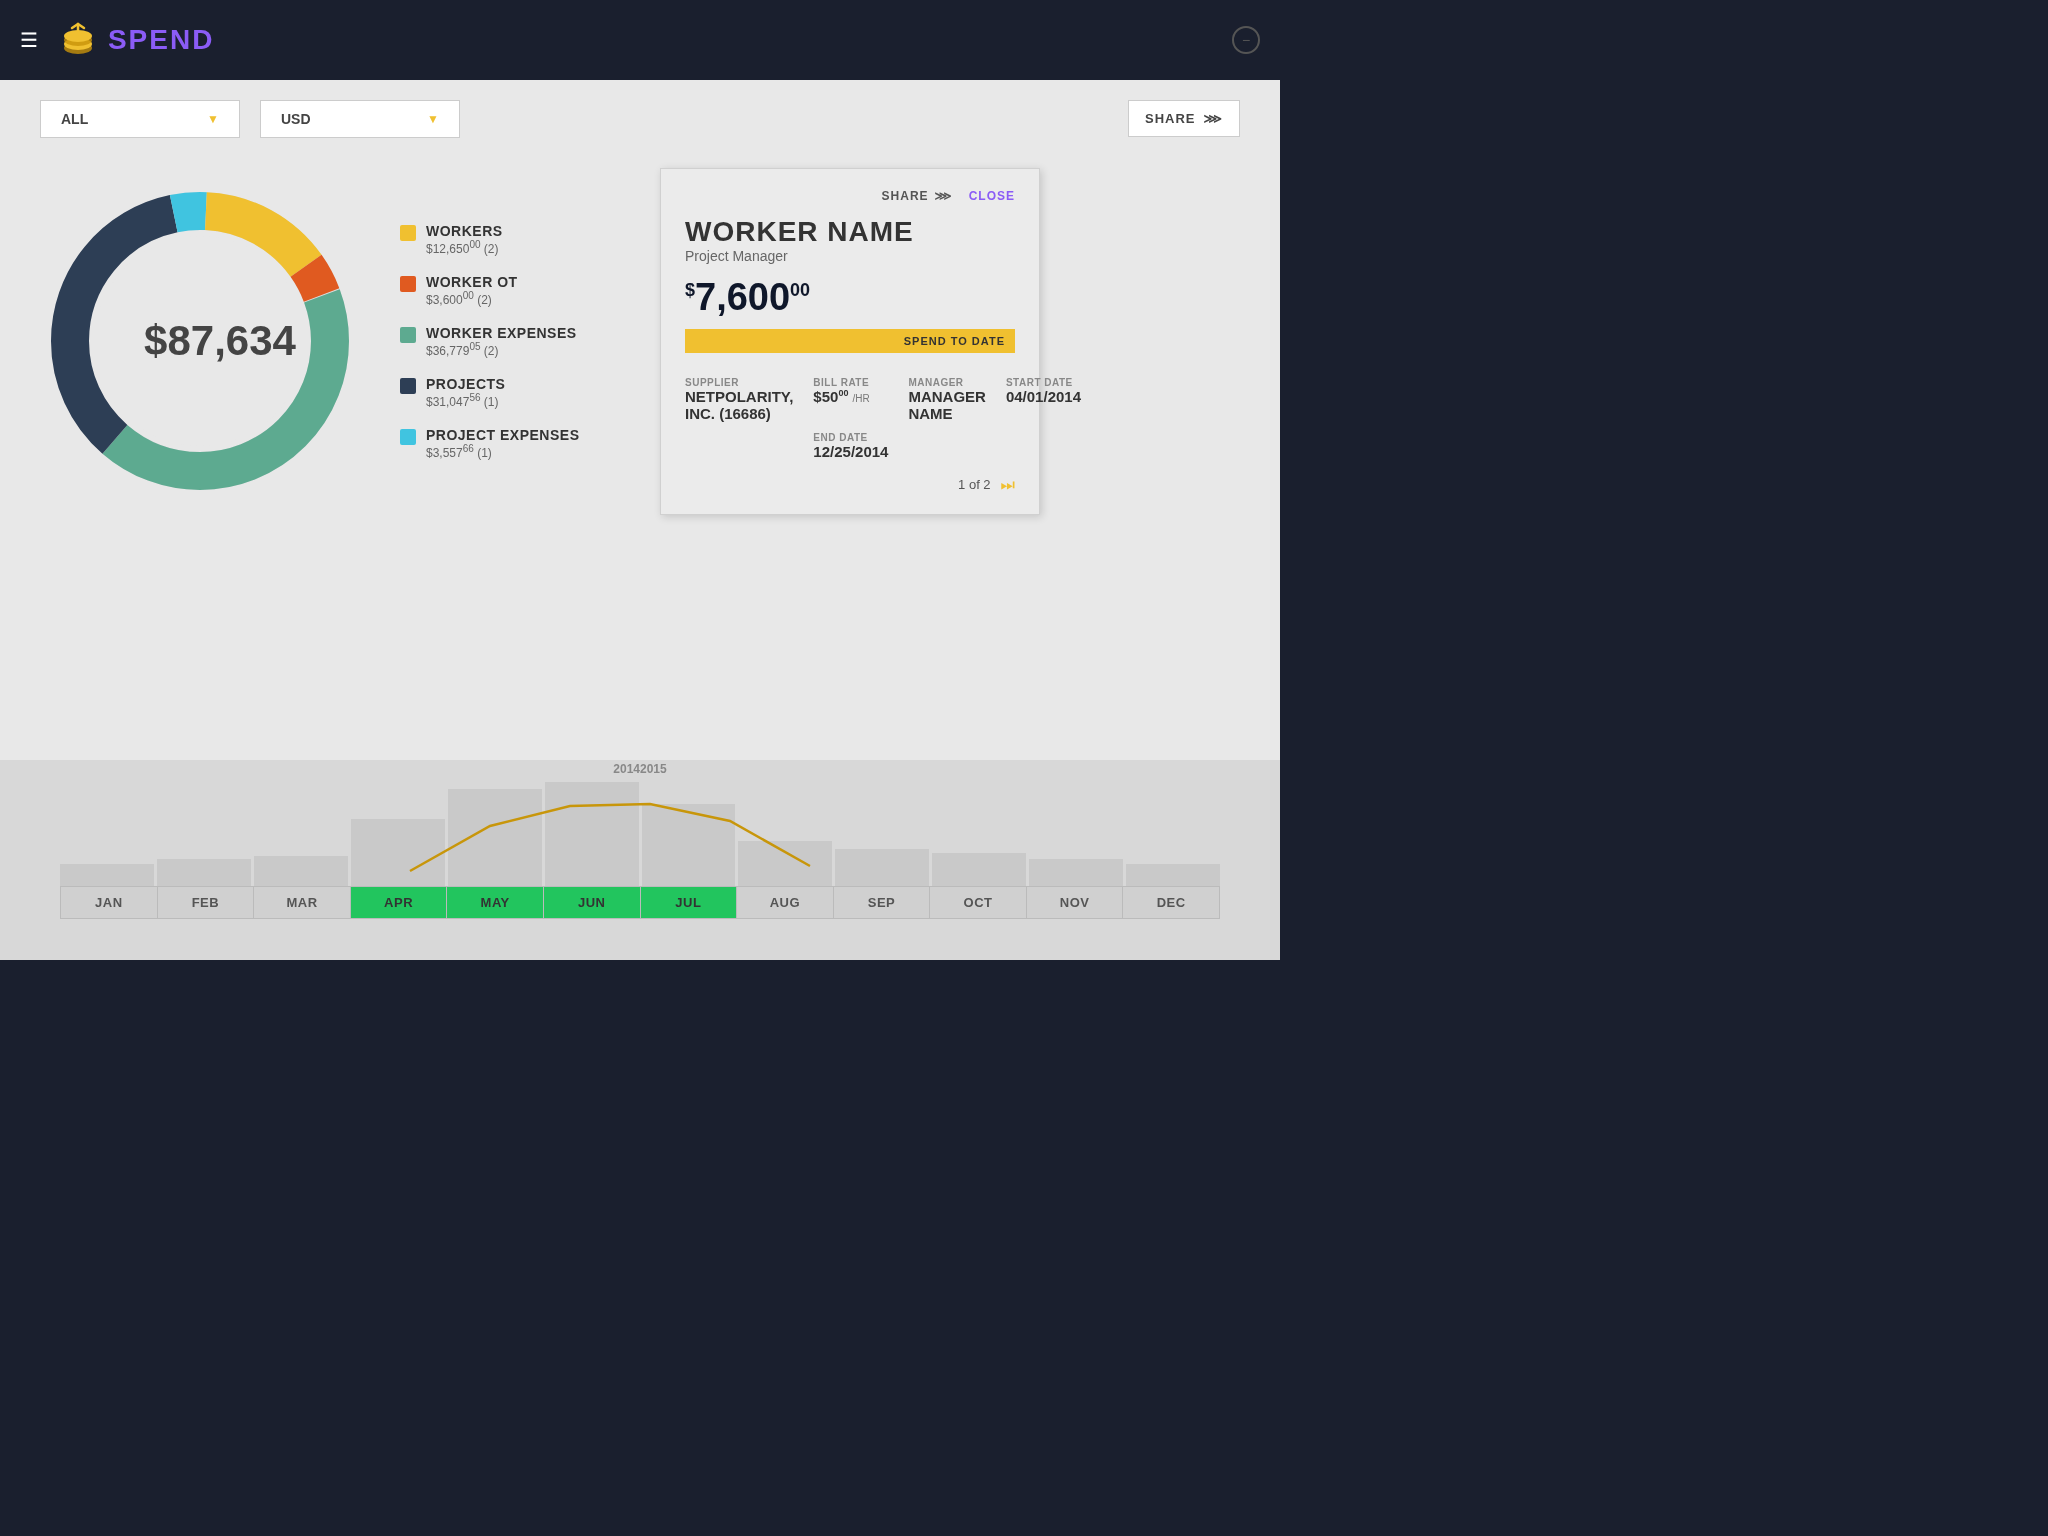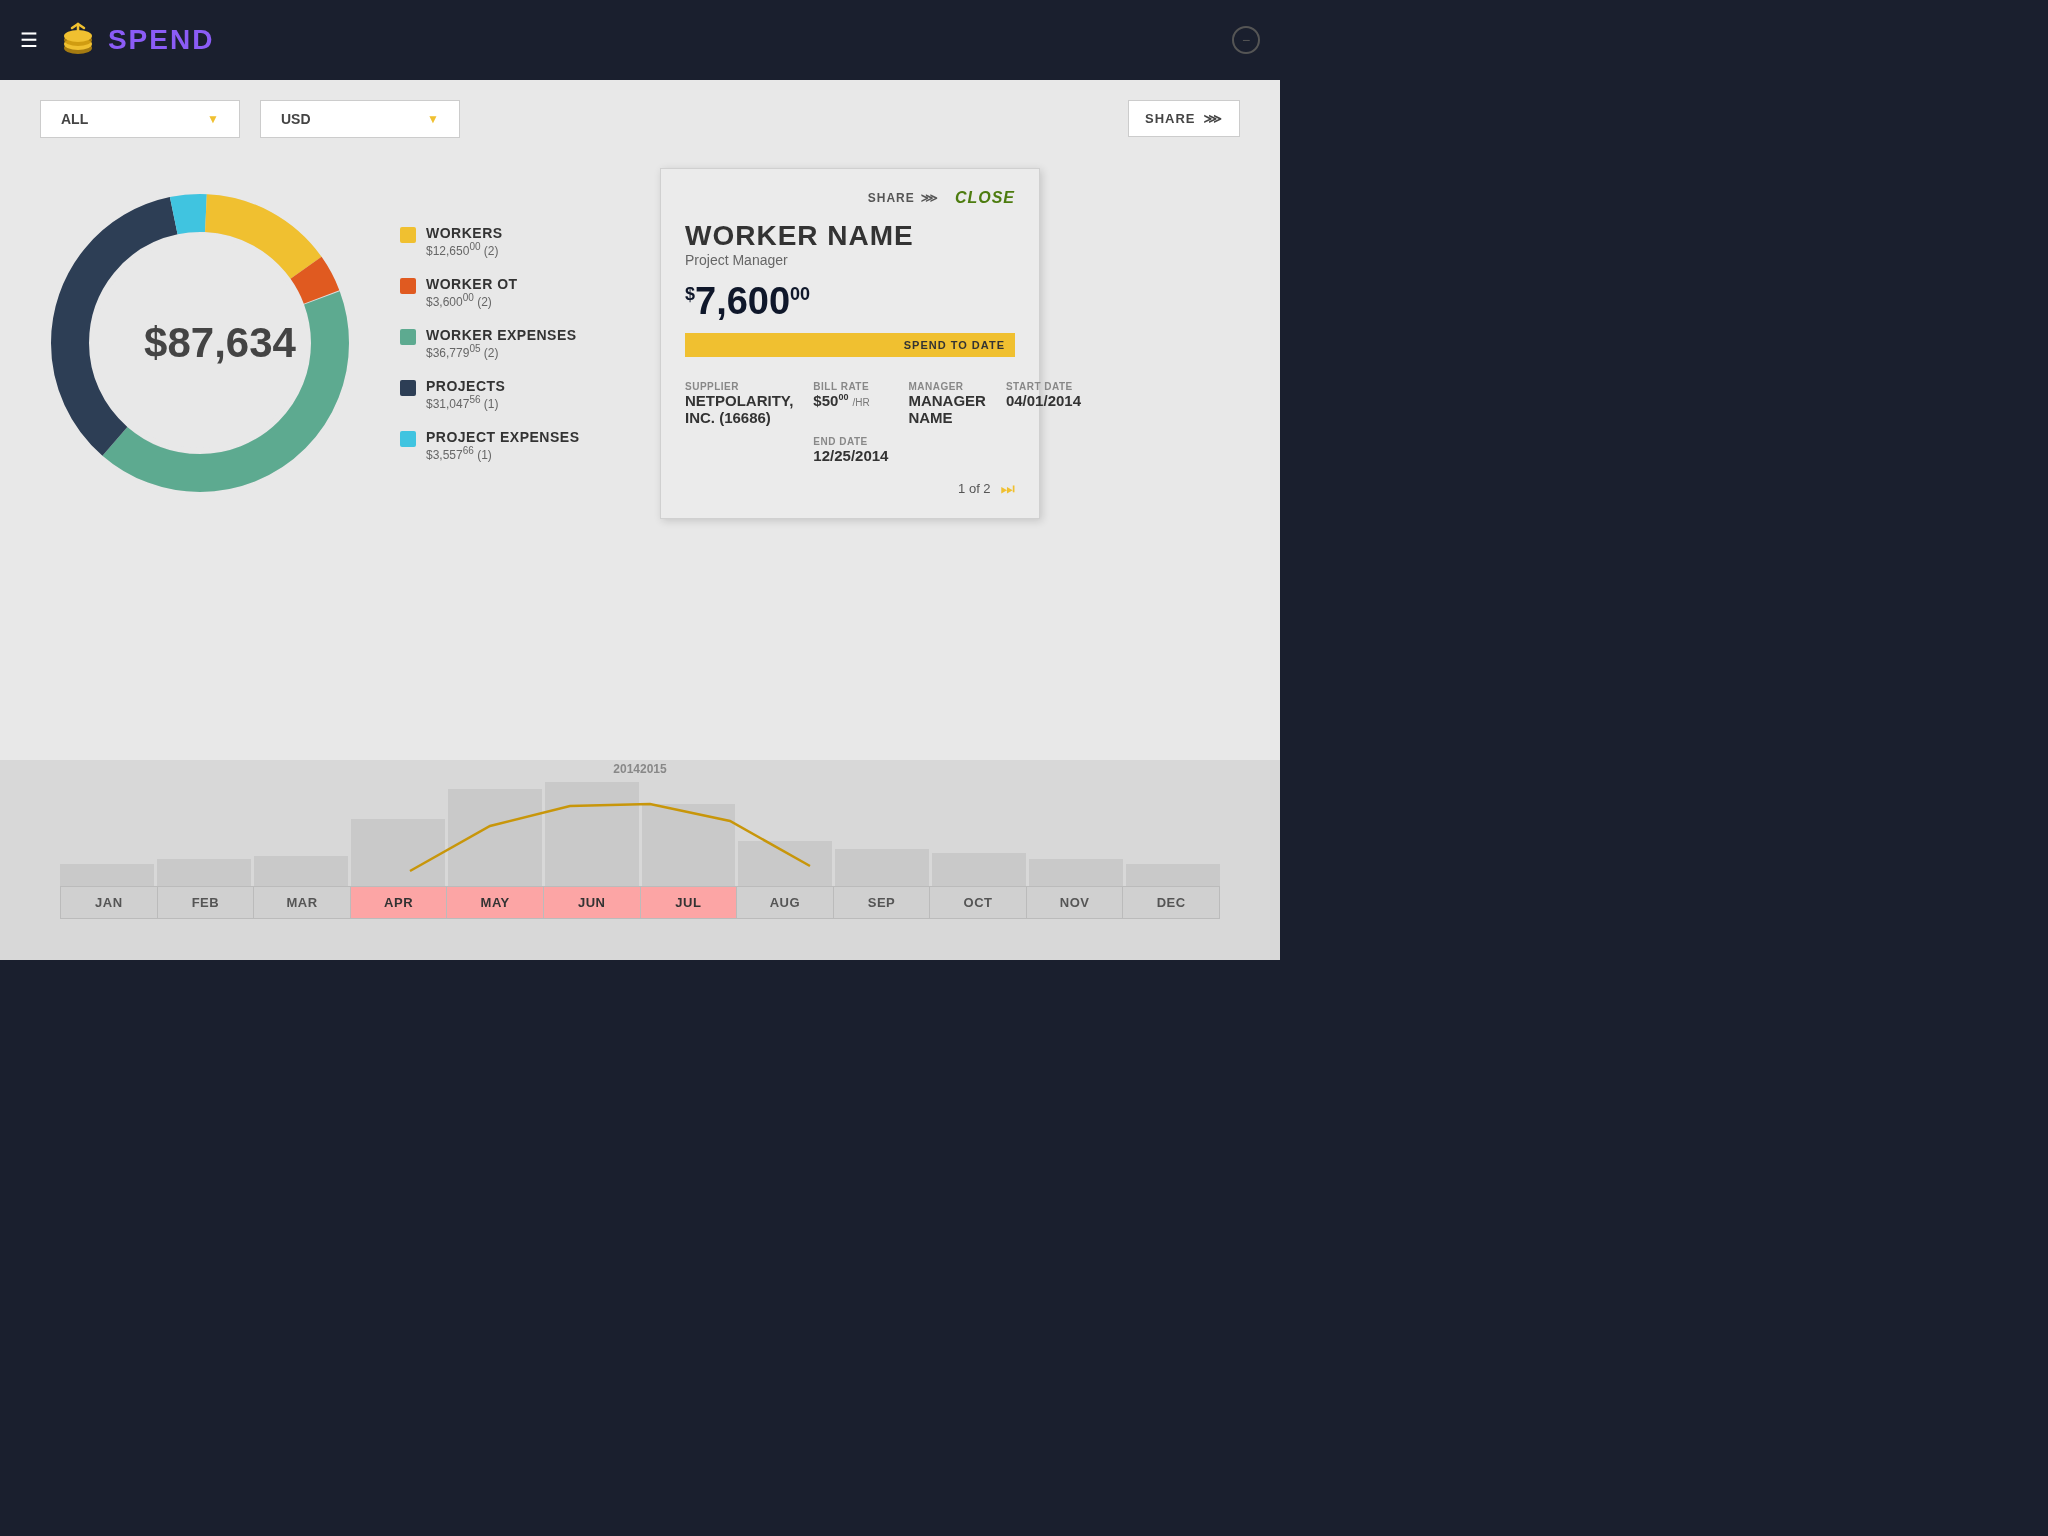--- a/index.html
+++ b/index.html
@@ -185,26 +185,25 @@
       display: flex;
       align-items: center;
       gap: 6px;
       font-size: 12px;
       color: #555;
       cursor: pointer;
       font-weight: bold;
       letter-spacing: 1px;
     }
     .panel-close {
-      font-size: 16px;
-      color: #4d7c0f;
+      font-size: 12px;
+      color: #8b5cf6;
       cursor: pointer;
       font-weight: bold;
       letter-spacing: 1px;
-      font-style: italic;
     }
     .worker-name {
       font-size: 28px;
       font-weight: bold;
       color: #333;
       letter-spacing: 1px;
       line-height: 1.1;
     }
     .worker-role {
       font-size: 14px;
@@ -303,21 +302,21 @@
       font-size: 13px;
       font-weight: bold;
       color: #555;
       background: #d0d0d0;
       border-right: 1px solid #bbb;
       cursor: pointer;
       letter-spacing: 0.5px;
     }
     .month-item:last-child { border-right: none; }
     .month-item.active {
-      background: #fca5a5;
+      background: #22c55e;
       color: #333;
     }
 
     
     .tl-chart-area {
       position: relative;
       height: 110px;
       margin: 0 60px;
       display: flex;
       align-items: flex-end;

